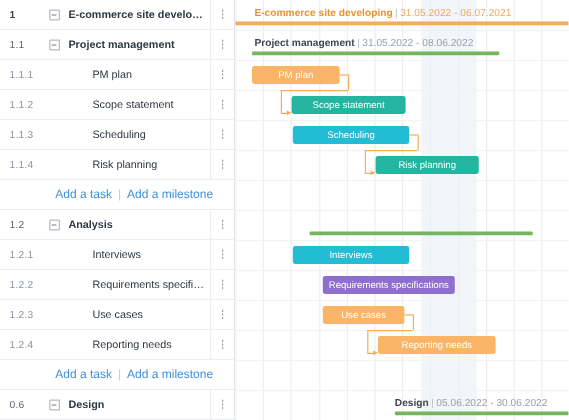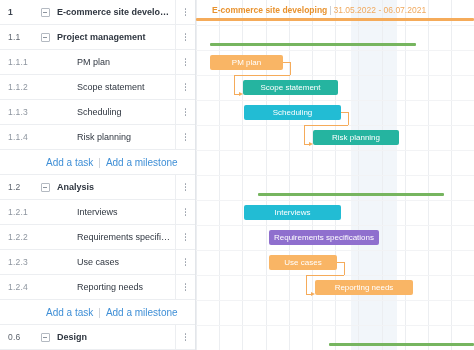--- a/index.html
+++ b/index.html
@@ -387,22 +387,24 @@
         <div class="hline" style="top: 200px;"></div>
         <div class="hline" style="top: 225px;"></div>
         <div class="hline" style="top: 250px;"></div>
         <div class="hline" style="top: 275px;"></div>
         <div class="hline" style="top: 300px;"></div>
         <div class="hline" style="top: 325px;"></div>
       </div>
     <div id="bars-layer">
         <div class="summary-label orange" style="left: 16px; top: 5px;"><span class="nm">E-commerce site developing</span><span class="sep">|</span><span class="dt">31.05.2022 - 06.07.2021</span></div>
         <div class="summary orange" style="left: 0px; width: 278px; top: 18px;"></div>
+        <div class="summary-label green" style="left: 16px; top: 30px;"><span class="nm">Project management</span><span class="sep">|</span><span class="dt">31.05.2022 - 08.06.2022</span></div>
         <div class="summary green" style="left: 14px; width: 206px; top: 43px;"></div>
         <div class="summary green" style="left: 62px; width: 186px; top: 193px;"></div>
+        <div class="summary-label green" style="left: 133px; top: 330px;"><span class="nm">Design</span><span class="sep">|</span><span class="dt">05.06.2022 - 30.06.2022</span></div>
         <div class="summary green" style="left: 133px; width: 145px; top: 343px;"></div>
         <div class="bar orange" style="left: 14px; width: 73px; top: 55px;">PM plan</div>
         <div class="bar green" style="left: 47px; width: 95px; top: 80px;">Scope statement</div>
         <div class="bar teal" style="left: 48px; width: 97px; top: 105px;">Scheduling</div>
         <div class="bar green" style="left: 117px; width: 86px; top: 130px;">Risk planning</div>
         <div class="bar teal" style="left: 48px; width: 97px; top: 205px;">Interviews</div>
         <div class="bar purple" style="left: 73px; width: 110px; top: 230px;">Requirements specifications</div>
         <div class="bar orange" style="left: 73px; width: 68px; top: 255px;">Use cases</div>
         <div class="bar orange" style="left: 119px; width: 98px; top: 280px;">Reporting needs</div>
         <div class="link h" style="left: 87px; top: 62px; width: 7px;"></div>

